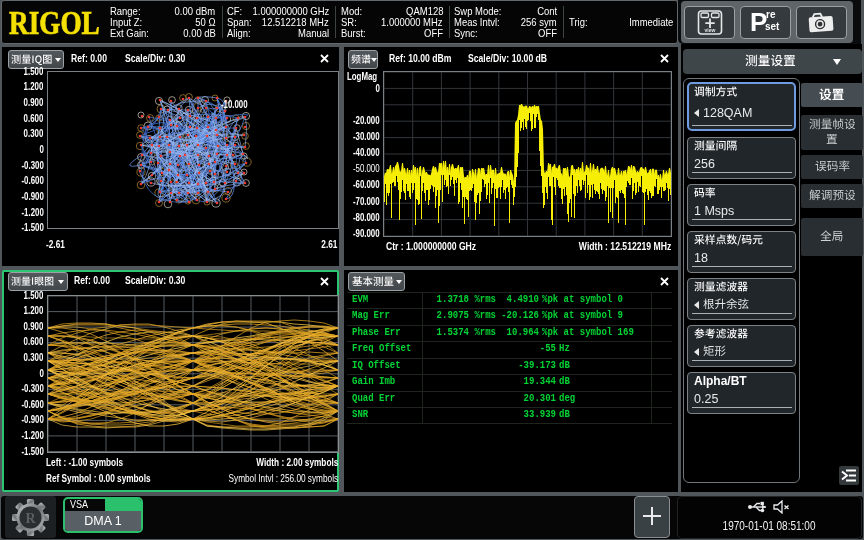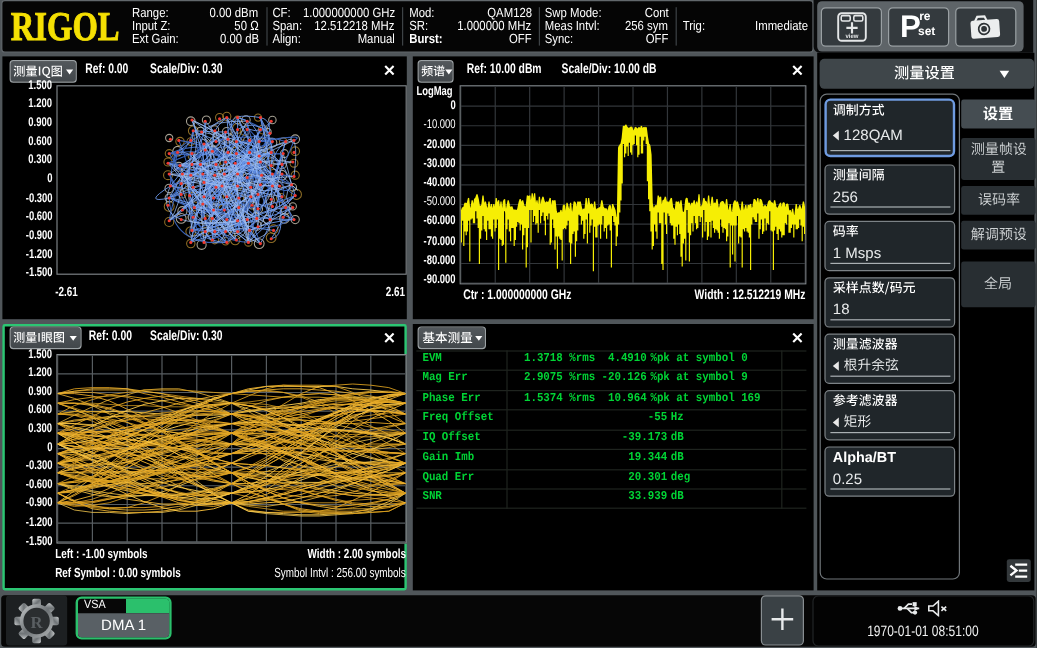--- a/index.html
+++ b/index.html
@@ -20,21 +20,21 @@
 <div style="position:absolute;left:227px;top:3.5px;height:15px;line-height:15px;font-size:11px;font-weight:400;color:#fff;text-align:left;white-space:nowrap;"><span style="display:inline-block;transform:scaleX(0.86);transform-origin:left center">CF:</span></div>
 <div style="position:absolute;left:29px;top:3.5px;width:300px;height:15px;line-height:15px;font-size:11px;font-weight:400;color:#fff;text-align:right;white-space:nowrap;"><span style="display:inline-block;transform:scaleX(0.86);transform-origin:right center">1.000000000 GHz</span></div>
 <div style="position:absolute;left:227px;top:14.5px;height:15px;line-height:15px;font-size:11px;font-weight:400;color:#fff;text-align:left;white-space:nowrap;"><span style="display:inline-block;transform:scaleX(0.86);transform-origin:left center">Span:</span></div>
 <div style="position:absolute;left:29px;top:14.5px;width:300px;height:15px;line-height:15px;font-size:11px;font-weight:400;color:#fff;text-align:right;white-space:nowrap;"><span style="display:inline-block;transform:scaleX(0.86);transform-origin:right center">12.512218 MHz</span></div>
 <div style="position:absolute;left:227px;top:25.5px;height:15px;line-height:15px;font-size:11px;font-weight:400;color:#fff;text-align:left;white-space:nowrap;"><span style="display:inline-block;transform:scaleX(0.86);transform-origin:left center">Align:</span></div>
 <div style="position:absolute;left:29px;top:25.5px;width:300px;height:15px;line-height:15px;font-size:11px;font-weight:400;color:#fff;text-align:right;white-space:nowrap;"><span style="display:inline-block;transform:scaleX(0.86);transform-origin:right center">Manual</span></div>
 <div style="position:absolute;left:340.5px;top:3.5px;height:15px;line-height:15px;font-size:11px;font-weight:400;color:#fff;text-align:left;white-space:nowrap;text-decoration:underline;"><span style="display:inline-block;transform:scaleX(0.86);transform-origin:left center">Mod:</span></div>
 <div style="position:absolute;left:143px;top:3.5px;width:300px;height:15px;line-height:15px;font-size:11px;font-weight:400;color:#fff;text-align:right;white-space:nowrap;"><span style="display:inline-block;transform:scaleX(0.86);transform-origin:right center">QAM128</span></div>
 <div style="position:absolute;left:340.5px;top:14.5px;height:15px;line-height:15px;font-size:11px;font-weight:400;color:#fff;text-align:left;white-space:nowrap;"><span style="display:inline-block;transform:scaleX(0.86);transform-origin:left center">SR:</span></div>
 <div style="position:absolute;left:143px;top:14.5px;width:300px;height:15px;line-height:15px;font-size:11px;font-weight:400;color:#fff;text-align:right;white-space:nowrap;"><span style="display:inline-block;transform:scaleX(0.86);transform-origin:right center">1.000000 MHz</span></div>
-<div style="position:absolute;left:340.5px;top:25.5px;height:15px;line-height:15px;font-size:11px;font-weight:700;color:#fff;text-align:center;white-space:nowrap;"><span style="display:inline-block;transform:scaleX(0.86);transform-origin:left center">Burst:</span></div>
+<div style="position:absolute;left:340.5px;top:25.5px;height:15px;line-height:15px;font-size:11px;font-weight:400;color:#fff;text-align:center;white-space:nowrap;"><span style="display:inline-block;transform:scaleX(0.86);transform-origin:left center">Burst:</span></div>
 <div style="position:absolute;left:143px;top:25.5px;width:300px;height:15px;line-height:15px;font-size:11px;font-weight:400;color:#fff;text-align:right;white-space:nowrap;"><span style="display:inline-block;transform:scaleX(0.86);transform-origin:right center">OFF</span></div>
 <div style="position:absolute;left:453.5px;top:3.5px;height:15px;line-height:15px;font-size:11px;font-weight:400;color:#fff;text-align:left;white-space:nowrap;"><span style="display:inline-block;transform:scaleX(0.86);transform-origin:left center">Swp Mode:</span></div>
 <div style="position:absolute;left:257px;top:3.5px;width:300px;height:15px;line-height:15px;font-size:11px;font-weight:400;color:#fff;text-align:right;white-space:nowrap;"><span style="display:inline-block;transform:scaleX(0.86);transform-origin:right center">Cont</span></div>
 <div style="position:absolute;left:453.5px;top:14.5px;height:15px;line-height:15px;font-size:11px;font-weight:400;color:#fff;text-align:left;white-space:nowrap;"><span style="display:inline-block;transform:scaleX(0.86);transform-origin:left center">Meas Intvl:</span></div>
 <div style="position:absolute;left:257px;top:14.5px;width:300px;height:15px;line-height:15px;font-size:11px;font-weight:400;color:#fff;text-align:right;white-space:nowrap;"><span style="display:inline-block;transform:scaleX(0.86);transform-origin:right center">256 sym</span></div>
 <div style="position:absolute;left:453.5px;top:25.5px;height:15px;line-height:15px;font-size:11px;font-weight:400;color:#fff;text-align:left;white-space:nowrap;"><span style="display:inline-block;transform:scaleX(0.86);transform-origin:left center">Sync:</span></div>
 <div style="position:absolute;left:257px;top:25.5px;width:300px;height:15px;line-height:15px;font-size:11px;font-weight:400;color:#fff;text-align:right;white-space:nowrap;"><span style="display:inline-block;transform:scaleX(0.86);transform-origin:right center">OFF</span></div>
 <div style="position:absolute;left:569px;top:14.5px;height:15px;line-height:15px;font-size:11px;font-weight:400;color:#fff;text-align:left;white-space:nowrap;"><span style="display:inline-block;transform:scaleX(0.86);transform-origin:left center">Trig:</span></div>
 <div style="position:absolute;left:373.5px;top:14.5px;width:300px;height:15px;line-height:15px;font-size:11px;font-weight:400;color:#fff;text-align:right;white-space:nowrap;"><span style="display:inline-block;transform:scaleX(0.86);transform-origin:right center">Immediate</span></div>
 <div style="position:absolute;left:221.5px;top:6px;width:1px;height:32px;background:#3e4346"></div>
@@ -372,21 +372,21 @@
     <svg width="287" height="164" style="display:block;position:absolute;left:0;top:0" xmlns="http://www.w3.org/2000/svg">
       <path d="M0.0 0V164M28.7 0V164M57.4 0V164M86.1 0V164M114.8 0V164M143.5 0V164M172.2 0V164M200.9 0V164M229.6 0V164M258.3 0V164M287.0 0V164M0 0.0H287M0 16.4H287M0 32.8H287M0 49.2H287M0 65.6H287M0 82.0H287M0 98.4H287M0 114.8H287M0 131.2H287M0 147.6H287M0 164.0H287" stroke="#32363a" stroke-width="1" fill="none"></path>
     </svg>
     <div style="position:absolute;left:0;top:0">
       <svg width="287" height="164" xmlns="http://www.w3.org/2000/svg" style="display:block">
         <path d="M0.5 106V130M-0.5 100L0.5 106M1.5 101V112M0.5 106L1.5 101M2.5 101V133M1.5 101L2.5 101M3.5 97V121M2.5 101L3.5 97M4.5 98V124M3.5 97L4.5 98M5.5 97V121M4.5 98L5.5 97M6.5 93V112M5.5 97L6.5 93M7.5 103V146M6.5 93L7.5 103M8.5 101V111M7.5 103L8.5 101M9.5 95V110M8.5 101L9.5 95M10.5 101V114M9.5 95L10.5 101M11.5 94V114M10.5 101L11.5 94M12.5 93V104M11.5 94L12.5 93M13.5 90V110M12.5 93L13.5 90M14.5 94V118M13.5 90L14.5 94M15.5 100V148M14.5 94L15.5 100M16.5 100V127M15.5 100L16.5 100M17.5 99V120M16.5 100L17.5 99M18.5 91V108M17.5 99L18.5 91M19.5 100V119M18.5 91L19.5 100M20.5 96V121M19.5 100L20.5 96M21.5 101V128M20.5 96L21.5 101M22.5 103V112M21.5 101L22.5 103M23.5 96V119M22.5 103L23.5 96M24.5 104V119M23.5 96L24.5 104M25.5 98V125M24.5 104L25.5 98M26.5 105V127M25.5 98L26.5 105M27.5 98V111M26.5 105L27.5 98M28.5 104V121M27.5 98L28.5 104M29.5 93V118M28.5 104L29.5 93M30.5 99V111M29.5 93L30.5 99M31.5 95V153M30.5 99L31.5 95M32.5 105V127M31.5 95L32.5 105M33.5 96V128M32.5 105L33.5 96M34.5 107V133M33.5 96L34.5 107M35.5 96V132M34.5 107L35.5 96M36.5 94V104M35.5 96L36.5 94M37.5 106V147M36.5 94L37.5 106M38.5 100V119M37.5 106L38.5 100M39.5 95V111M38.5 100L39.5 95M40.5 99V121M39.5 95L40.5 99M41.5 102V129M40.5 99L41.5 102M42.5 100V118M41.5 102L42.5 100M43.5 103V118M42.5 100L43.5 103M44.5 103V133M43.5 103L44.5 103M45.5 103V128M44.5 103L45.5 103M46.5 104V117M45.5 103L46.5 104M47.5 102V113M46.5 104L47.5 102M48.5 97V114M47.5 102L48.5 97M49.5 94V120M48.5 97L49.5 94M50.5 98V115M49.5 94L50.5 98M51.5 95V136M50.5 98L51.5 95M52.5 99V124M51.5 95L52.5 99M53.5 101V118M52.5 99L53.5 101M54.5 100V151M53.5 101L54.5 100M55.5 91V134M54.5 100L55.5 91M56.5 92V118M55.5 91L56.5 92M57.5 91V103M56.5 92L57.5 91M58.5 100V130M57.5 91L58.5 100M59.5 89V103M58.5 100L59.5 89M60.5 97V113M59.5 89L60.5 97M61.5 89V108M60.5 97L61.5 89M62.5 101V115M61.5 89L62.5 101M63.5 95V114M62.5 101L63.5 95M64.5 103V122M63.5 95L64.5 103M65.5 92V103M64.5 103L65.5 92M66.5 103V114M65.5 92L66.5 103M67.5 95V108M66.5 103L67.5 95M68.5 92V105M67.5 95L68.5 92M69.5 96V112M68.5 92L69.5 96M70.5 98V124M69.5 96L70.5 98M71.5 96V108M70.5 98L71.5 96M72.5 97V111M71.5 96L72.5 97M73.5 96V106M72.5 97L73.5 96M74.5 93V132M73.5 96L74.5 93M75.5 104V130M74.5 93L75.5 104M76.5 95V111M75.5 104L76.5 95M77.5 96V118M76.5 95L77.5 96M78.5 95V136M77.5 96L78.5 95M79.5 104V125M78.5 95L79.5 104M80.5 107V152M79.5 104L80.5 107M81.5 105V125M80.5 107L81.5 105M82.5 106V127M81.5 105L82.5 106M83.5 103V128M82.5 106L83.5 103M84.5 108V145M83.5 103L84.5 108M85.5 99V119M84.5 108L85.5 99M86.5 99V118M85.5 99L86.5 99M87.5 109V119M86.5 99L87.5 109M88.5 97V116M87.5 109L88.5 97M89.5 101V112M88.5 97L89.5 101M90.5 105V130M89.5 101L90.5 105M91.5 97V148M90.5 105L91.5 97M92.5 108V131M91.5 97L92.5 108M93.5 103V123M92.5 108L93.5 103M94.5 96V121M93.5 103L94.5 96M95.5 97V142M94.5 96L95.5 97M96.5 104V129M95.5 97L96.5 104M97.5 96V120M96.5 104L97.5 96M98.5 97V107M97.5 96L98.5 97M99.5 96V108M98.5 97L99.5 96M100.5 101V115M99.5 96L100.5 101M101.5 104V112M100.5 101L101.5 104M102.5 102V127M101.5 104L102.5 102M103.5 103V123M102.5 102L103.5 103M104.5 93V111M103.5 103L104.5 93M105.5 105V131M104.5 93L105.5 105M106.5 93V106M105.5 105L106.5 93M107.5 100V122M106.5 93L107.5 100M108.5 98V116M107.5 100L108.5 98M109.5 98V111M108.5 98L109.5 98M110.5 106V154M109.5 98L110.5 106M111.5 96V117M110.5 106L111.5 96M112.5 105V126M111.5 96L112.5 105M113.5 102V126M112.5 105L113.5 102M114.5 102V116M113.5 102L114.5 102M115.5 101V115M114.5 102L115.5 101M116.5 101V127M115.5 101L116.5 101M117.5 95V115M116.5 101L117.5 95M118.5 100V108M117.5 95L118.5 100M119.5 102V121M118.5 100L119.5 102M120.5 102V118M119.5 102L120.5 102M121.5 102V127M120.5 102L121.5 102M122.5 106V116M121.5 102L122.5 106M123.5 100V115M122.5 106L123.5 100M124.5 99V120M123.5 100L124.5 99M125.5 107V151M124.5 99L125.5 107M126.5 98V108M125.5 107L126.5 98M127.5 101V113M126.5 98L127.5 101M128.5 103V116M127.5 101L128.5 103M129.5 110V133M128.5 103L129.5 110M130.5 109V125M129.5 110L130.5 109M131.5 51V115M130.5 109L131.5 51M132.5 49V105M131.5 51L132.5 49M133.5 48V95M132.5 49L133.5 48M134.5 43V81M133.5 48L134.5 43M135.5 33V48M134.5 43L135.5 33M136.5 34V59M135.5 33L136.5 34M137.5 32V56M136.5 34L137.5 32M138.5 34V50M137.5 32L138.5 34M139.5 35V58M138.5 34L139.5 35M140.5 35V47M139.5 35L140.5 35M141.5 34V55M140.5 35L141.5 34M142.5 34V57M141.5 34L142.5 34M143.5 37V49M142.5 34L143.5 37M144.5 37V48M143.5 37L144.5 37M145.5 34V41M144.5 37L145.5 34M146.5 35V49M145.5 34L146.5 35M147.5 36V59M146.5 35L147.5 36M148.5 34V57M147.5 36L148.5 34M149.5 36V42M148.5 34L149.5 36M150.5 33V56M149.5 36L150.5 33M151.5 36V56M150.5 33L151.5 36M152.5 34V45M151.5 36L152.5 34M153.5 35V42M152.5 34L153.5 35M154.5 34V48M153.5 35L154.5 34M155.5 42V79M154.5 34L155.5 42M156.5 48V94M155.5 42L156.5 48M157.5 49V104M156.5 48L157.5 49M158.5 57V121M157.5 49L158.5 57M159.5 98V136M158.5 57L159.5 98M160.5 102V133M159.5 98L160.5 102M161.5 101V115M160.5 102L161.5 101M162.5 99V121M161.5 101L162.5 99M163.5 101V127M162.5 99L163.5 101M164.5 91V105M163.5 101L164.5 91M165.5 94V114M164.5 91L165.5 94M166.5 92V114M165.5 94L166.5 92M167.5 103V148M166.5 92L167.5 103M168.5 95V153M167.5 103L168.5 95M169.5 95V105M168.5 95L169.5 95M170.5 92V115M169.5 95L170.5 92M171.5 97V123M170.5 92L171.5 97M172.5 96V106M171.5 97L172.5 96M173.5 98V108M172.5 96L173.5 98M174.5 95V114M173.5 98L174.5 95M175.5 93V116M174.5 95L175.5 93M176.5 101V116M175.5 93L176.5 101M177.5 102V127M176.5 101L177.5 102M178.5 106V132M177.5 102L178.5 106M179.5 96V117M178.5 106L179.5 96M180.5 97V124M179.5 96L180.5 97M181.5 96V115M180.5 97L181.5 96M182.5 101V123M181.5 96L182.5 101M183.5 95V142M182.5 101L183.5 95M184.5 104V150M183.5 95L184.5 104M185.5 106V131M184.5 104L185.5 106M186.5 104V127M185.5 106L186.5 104M187.5 94V145M186.5 104L187.5 94M188.5 93V103M187.5 94L188.5 93M189.5 99V122M188.5 93L189.5 99M190.5 97V146M189.5 99L190.5 97M191.5 102V124M190.5 97L191.5 102M192.5 97V114M191.5 102L192.5 97M193.5 99V121M192.5 97L193.5 99M194.5 95V108M193.5 99L194.5 95M195.5 102V114M194.5 95L195.5 102M196.5 96V119M195.5 102L196.5 96M197.5 101V118M196.5 96L197.5 101M198.5 90V108M197.5 101L198.5 90M199.5 102V113M198.5 90L199.5 102M200.5 100V109M199.5 102L200.5 100M201.5 99V126M200.5 100L201.5 99M202.5 93V103M201.5 99L202.5 93M203.5 96V121M202.5 93L203.5 96M204.5 96V113M203.5 96L204.5 96M205.5 102V128M204.5 96L205.5 102M206.5 91V125M205.5 102L206.5 91M207.5 102V113M206.5 91L207.5 102M208.5 99V126M207.5 102L208.5 99M209.5 92V112M208.5 99L209.5 92M210.5 100V118M209.5 92L210.5 100M211.5 97V122M210.5 100L211.5 97M212.5 99V119M211.5 97L212.5 99M213.5 94V120M212.5 99L213.5 94M214.5 101V122M213.5 94L214.5 101M215.5 102V127M214.5 101L215.5 102M216.5 97V111M215.5 102L216.5 97M217.5 96V117M216.5 97L217.5 96M218.5 96V122M217.5 96L218.5 96M219.5 98V118M218.5 96L219.5 98M220.5 101V119M219.5 98L220.5 101M221.5 94V129M220.5 101L221.5 94M222.5 103V125M221.5 94L222.5 103M223.5 104V114M222.5 103L223.5 104M224.5 98V151M223.5 104L224.5 98M225.5 107V116M224.5 98L225.5 107M226.5 104V140M225.5 107L226.5 104M227.5 97V116M226.5 104L227.5 97M228.5 95V146M227.5 97L228.5 95M229.5 98V116M228.5 95L229.5 98M230.5 96V108M229.5 98L230.5 96M231.5 100V131M230.5 96L231.5 100M232.5 104V125M231.5 100L232.5 104M233.5 104V126M232.5 104L233.5 104M234.5 96V151M233.5 104L234.5 96M235.5 104V119M234.5 96L235.5 104M236.5 103V121M235.5 104L236.5 103M237.5 99V118M236.5 103L237.5 99M238.5 106V121M237.5 99L238.5 106M239.5 99V122M238.5 106L239.5 99M240.5 100V126M239.5 99L240.5 100M241.5 98V153M240.5 100L241.5 98M242.5 104V115M241.5 98L242.5 104M243.5 100V109M242.5 104L243.5 100M244.5 94V111M243.5 100L244.5 94M245.5 95V113M244.5 94L245.5 95M246.5 99V113M245.5 95L246.5 99M247.5 93V106M246.5 99L247.5 93M248.5 101V127M247.5 93L248.5 101M249.5 94V119M248.5 101L249.5 94M250.5 95V111M249.5 94L250.5 95M251.5 99V123M250.5 95L251.5 99M252.5 102V121M251.5 99L252.5 102M253.5 99V110M252.5 102L253.5 99M254.5 101V120M253.5 99L254.5 101M255.5 100V114M254.5 101L255.5 100M256.5 96V115M255.5 100L256.5 96M257.5 95V104M256.5 96L257.5 95M258.5 97V120M257.5 95L258.5 97M259.5 97V121M258.5 97L259.5 97M260.5 100V153M259.5 97L260.5 100M261.5 95V120M260.5 100L261.5 95M262.5 100V117M261.5 95L262.5 100M263.5 102V123M262.5 100L263.5 102M264.5 101V128M263.5 102L264.5 101M265.5 99V119M264.5 101L265.5 99M266.5 97V121M265.5 99L266.5 97M267.5 104V126M266.5 97L267.5 104M268.5 97V124M267.5 104L268.5 97M269.5 97V124M268.5 97L269.5 97M270.5 104V114M269.5 97L270.5 104M271.5 98V115M270.5 104L271.5 98M272.5 98V107M271.5 98L272.5 98M273.5 106V122M272.5 98L273.5 106M274.5 103V122M273.5 106L274.5 103M275.5 108V118M274.5 103L275.5 108M276.5 102V115M275.5 108L276.5 102M277.5 109V126M276.5 102L277.5 109M278.5 107V115M277.5 109L278.5 107M279.5 98V119M278.5 107L279.5 98M280.5 104V119M279.5 98L280.5 104M281.5 102V118M280.5 104L281.5 102M282.5 99V111M281.5 102L282.5 99M283.5 103V116M282.5 99L283.5 103M284.5 102V129M283.5 103L284.5 102M285.5 96V117M284.5 102L285.5 96M286.5 101V123M285.5 96L286.5 101M287.5 108V128M286.5 101L287.5 108" stroke="#f6ee04" stroke-width="1" fill="none"></path>
       </svg>
     </div>
   </div>
 <div style="position:absolute;left:79.5px;top:80.8px;width:300px;height:14.5px;line-height:14.5px;font-size:10.5px;font-weight:700;color:#fff;text-align:right;white-space:nowrap;"><span style="display:inline-block;transform:scaleX(0.75);transform-origin:right center">0</span></div>
-<div style="position:absolute;left:79.5px;top:96.8px;width:300px;height:14.5px;line-height:14.5px;font-size:10.5px;font-weight:400;color:#fff;text-align:right;white-space:nowrap;"><span style="display:inline-block;transform:scaleX(0.75);transform-origin:right center">-10.000</span></div>
+<div style="position:absolute;left:79.5px;top:96.8px;width:300px;height:14.5px;line-height:14.5px;font-size:10.5px;font-weight:700;color:#fff;text-align:center;white-space:nowrap;"><span style="display:inline-block;transform:scaleX(0.75);transform-origin:right center">-10.000</span></div>
 <div style="position:absolute;left:79.5px;top:113.0px;width:300px;height:14.5px;line-height:14.5px;font-size:10.5px;font-weight:700;color:#fff;text-align:right;white-space:nowrap;"><span style="display:inline-block;transform:scaleX(0.75);transform-origin:right center">-20.000</span></div>
 <div style="position:absolute;left:79.5px;top:129.1px;width:300px;height:14.5px;line-height:14.5px;font-size:10.5px;font-weight:700;color:#fff;text-align:right;white-space:nowrap;"><span style="display:inline-block;transform:scaleX(0.75);transform-origin:right center">-30.000</span></div>
 <div style="position:absolute;left:79.5px;top:145.2px;width:300px;height:14.5px;line-height:14.5px;font-size:10.5px;font-weight:700;color:#fff;text-align:right;white-space:nowrap;"><span style="display:inline-block;transform:scaleX(0.75);transform-origin:right center">-40.000</span></div>
 <div style="position:absolute;left:79.5px;top:161.2px;width:300px;height:14.5px;line-height:14.5px;font-size:10.5px;font-weight:400;color:#fff;text-align:right;white-space:nowrap;"><span style="display:inline-block;transform:scaleX(0.75);transform-origin:right center">-50.000</span></div>
 <div style="position:absolute;left:79.5px;top:177.4px;width:300px;height:14.5px;line-height:14.5px;font-size:10.5px;font-weight:700;color:#fff;text-align:right;white-space:nowrap;"><span style="display:inline-block;transform:scaleX(0.75);transform-origin:right center">-60.000</span></div>
 <div style="position:absolute;left:79.5px;top:193.5px;width:300px;height:14.5px;line-height:14.5px;font-size:10.5px;font-weight:700;color:#fff;text-align:right;white-space:nowrap;"><span style="display:inline-block;transform:scaleX(0.75);transform-origin:right center">-70.000</span></div>
 <div style="position:absolute;left:79.5px;top:209.6px;width:300px;height:14.5px;line-height:14.5px;font-size:10.5px;font-weight:700;color:#fff;text-align:right;white-space:nowrap;"><span style="display:inline-block;transform:scaleX(0.75);transform-origin:right center">-80.000</span></div>
 <div style="position:absolute;left:79.5px;top:225.7px;width:300px;height:14.5px;line-height:14.5px;font-size:10.5px;font-weight:700;color:#fff;text-align:right;white-space:nowrap;"><span style="display:inline-block;transform:scaleX(0.75);transform-origin:right center">-90.000</span></div>
 <div style="position:absolute;left:386px;top:239.2px;height:15.5px;line-height:15.5px;font-size:11.5px;font-weight:700;color:#fff;text-align:left;white-space:nowrap;"><span style="display:inline-block;transform:scaleX(0.75);transform-origin:left center">Ctr : 1.000000000 GHz</span></div>
 <div style="position:absolute;left:371px;top:239.2px;width:300px;height:15.5px;line-height:15.5px;font-size:11.5px;font-weight:700;color:#fff;text-align:right;white-space:nowrap;"><span style="display:inline-block;transform:scaleX(0.75);transform-origin:right center">Width : 12.512219 MHz</span></div>

